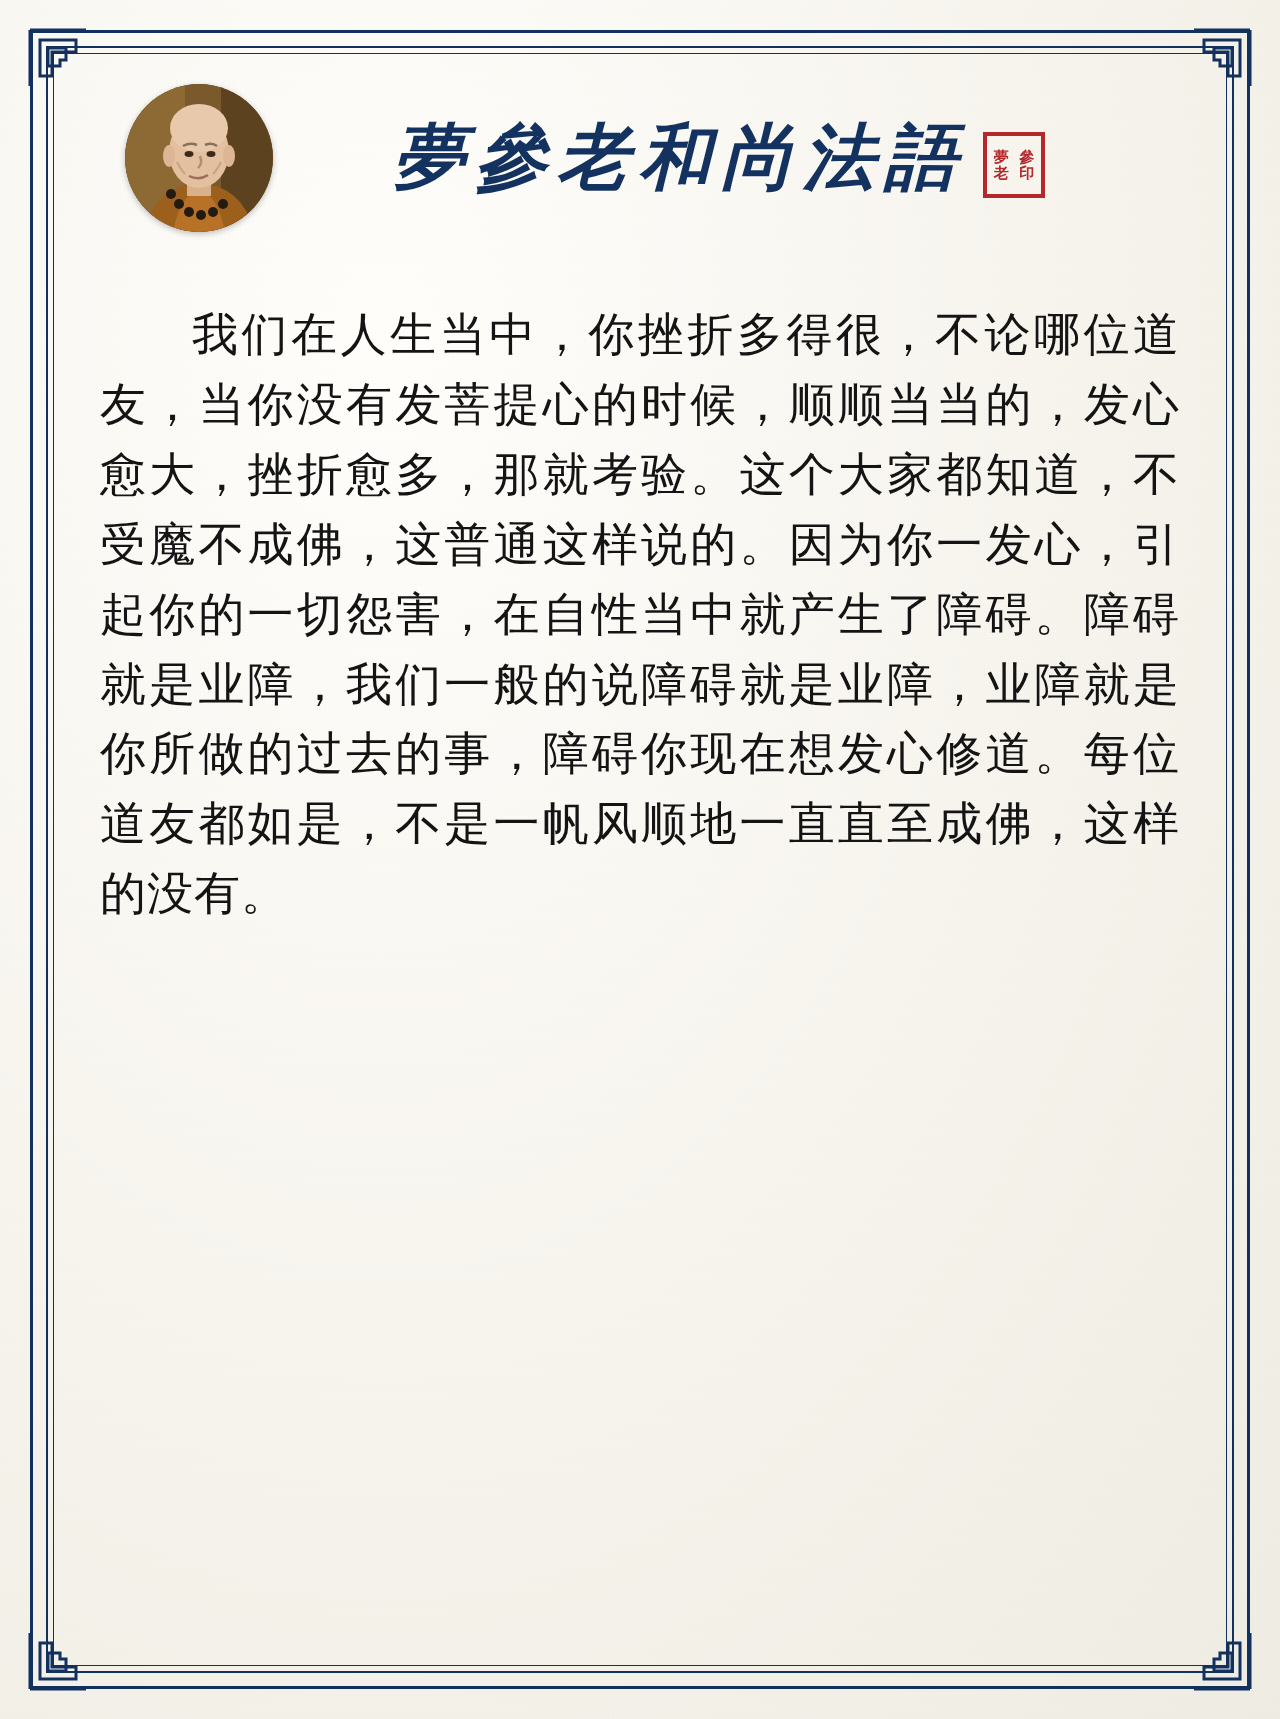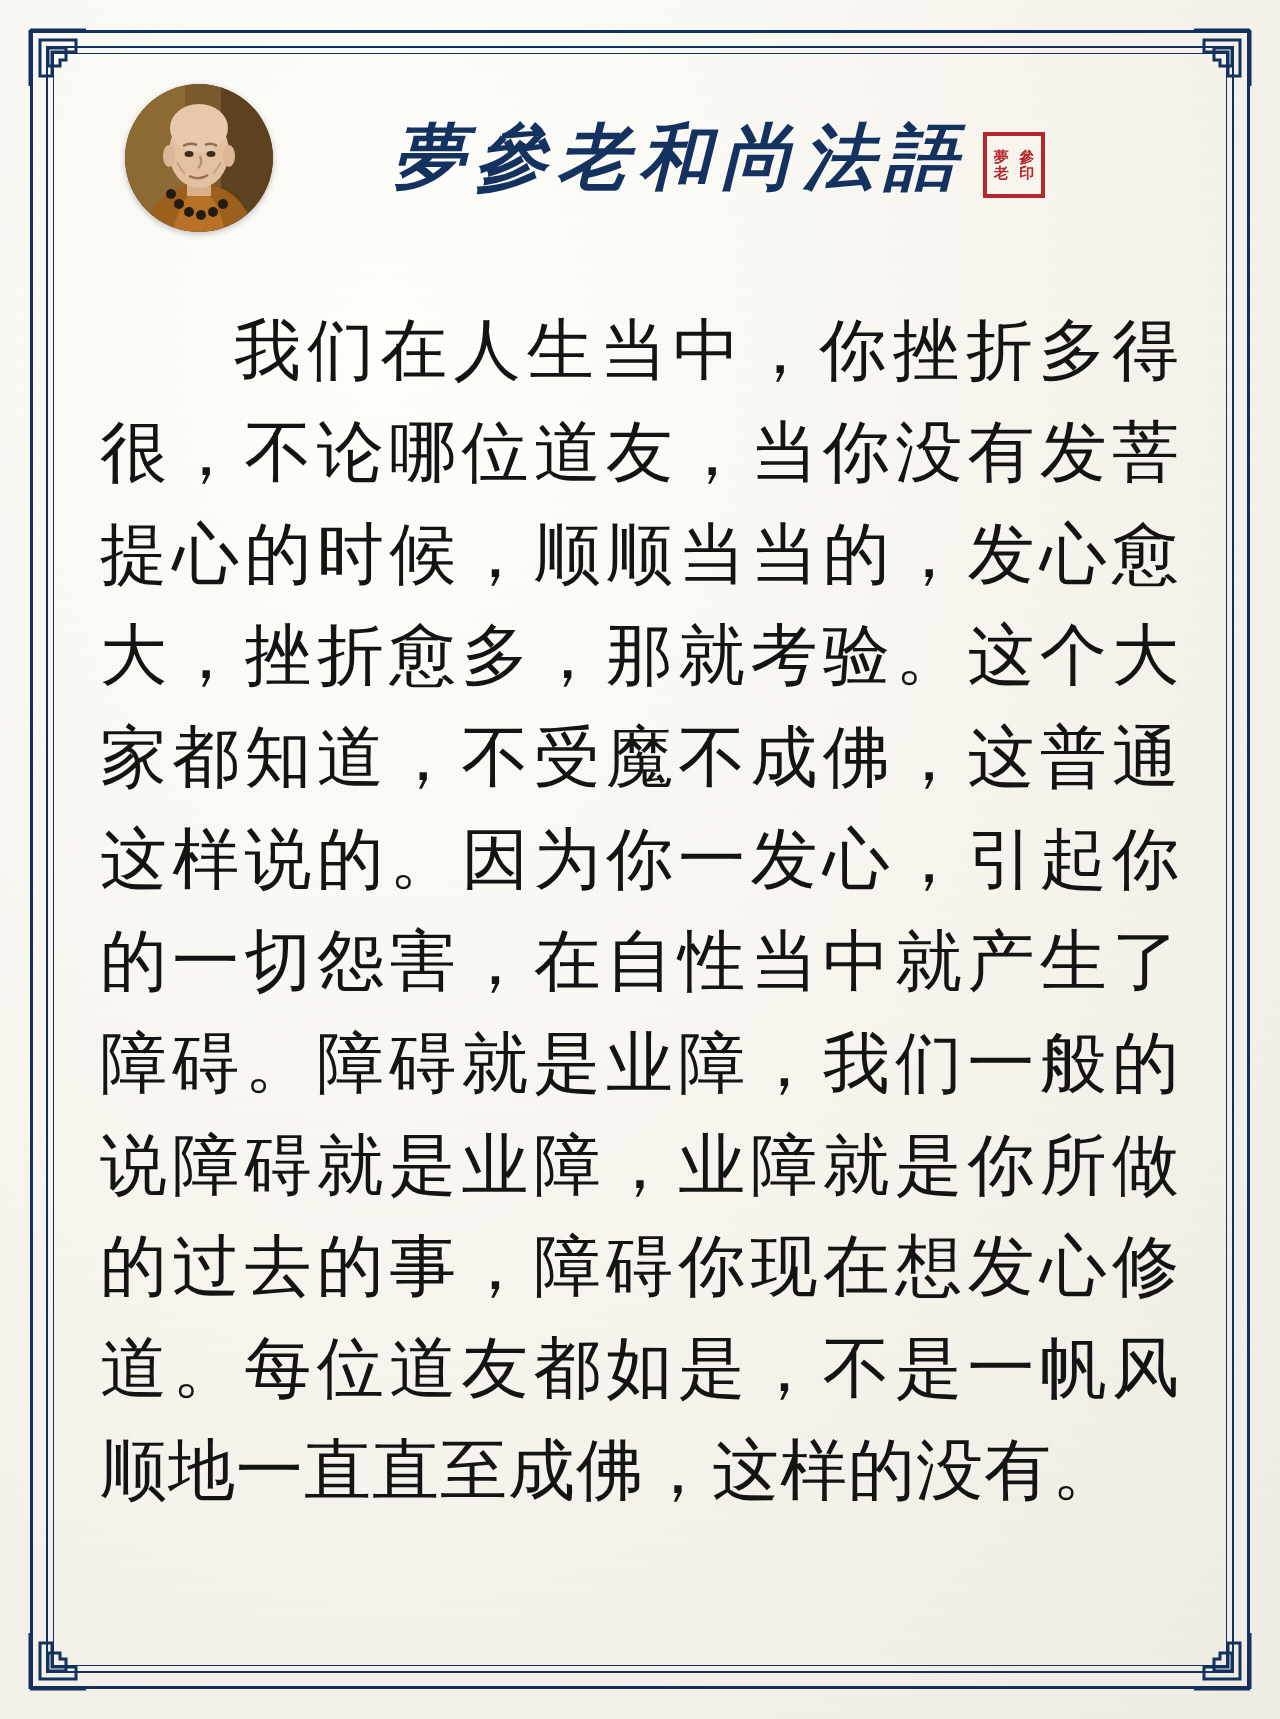--- a/index.html
+++ b/index.html
@@ -139,21 +139,21 @@
     font-weight: 700;
   }
 
   
   .body-text {
     position: absolute;
     left: 100px;
     top: 300px;
     width: 1080px;
     font-family: "DejaVu Serif", "Liberation Serif", serif;
-    font-size: 67px;
+    font-size: 46px;
     line-height: 1.52;
     color: #141414;
     text-align: justify;
     text-justify: inter-character;
     letter-spacing: 1px;
     text-indent: 2em;
     font-weight: 500;
   }
 </style>
 </head>

